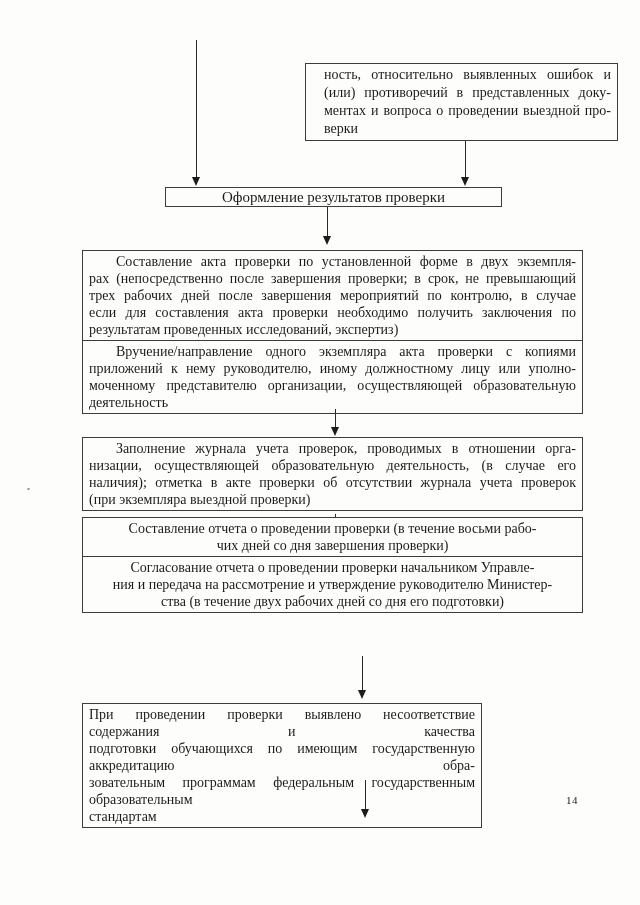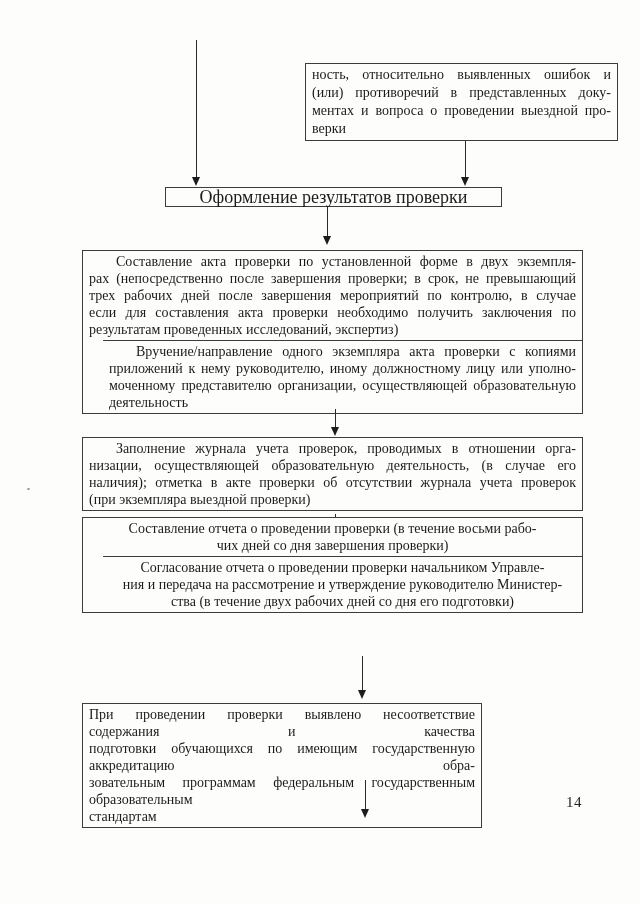--- a/index.html
+++ b/index.html
@@ -17,57 +17,57 @@
     box-sizing:border-box;
     border:1px solid #3c3c3c;
     background:#fdfdfc;
     font-size:14px;
   }
   .cell{
     box-sizing:border-box;
     padding:2px 6px;
     line-height:17px;
   }
-  .cell + .cell{border-top:1px solid #3c3c3c;margin-left:20px;}
+  .cell + .cell{border-top:1px solid #3c3c3c;}
   
   .jt .ln{text-align:justify;text-align-last:justify;}
   .jt .ln:last-child{text-align-last:left;}
   .ind .ln:first-child{padding-left:27px;}
   .ct .ln{text-align:center;}
   .hdrbox{
     display:flex;align-items:center;justify-content:center;
-    font-size:18px;
+    font-size:15px;
   }
   
   .aline{position:absolute;width:1px;background:#2a2a2a;}
   .ahead{
     position:absolute;width:0;height:0;
     border-left:4.5px solid transparent;
     border-right:4.5px solid transparent;
     border-top:9px solid #1c1c1c;
   }
   .pagenum{
     position:absolute;
-    font-size:15px;color:#222;
+    font-size:11px;color:#222;
     letter-spacing:0.5px;
   }
   .speck{position:absolute;width:3px;height:2px;background:#9a9a9a;border-radius:50%;}
 </style>
 </head>
 <body>
 
 <div class="page">
 
   <div>
     <div class="aline" style="left:196px;top:40px;height:138px;"></div>
     <div class="ahead" style="left:192px;top:177px;"></div>
   </div>
 
   <div class="box jt" style="left:305px;top:63px;width:313px;min-height:76px;">
-    <div class="cell" style="line-height:18px;">
+    <div class="cell" style="line-height:18px;margin-left:12px;">
         <div class="ln">ность, относительно выявленных ошибок и</div>
         <div class="ln">(или) противоречий в представленных доку-</div>
         <div class="ln">ментах и вопроса о проведении выездной про-</div>
         <div class="ln">верки</div>
       </div>
   </div>
 
   <div>
     <div class="aline" style="left:465px;top:141px;height:37px;"></div>
     <div class="ahead" style="left:461px;top:177px;"></div>

